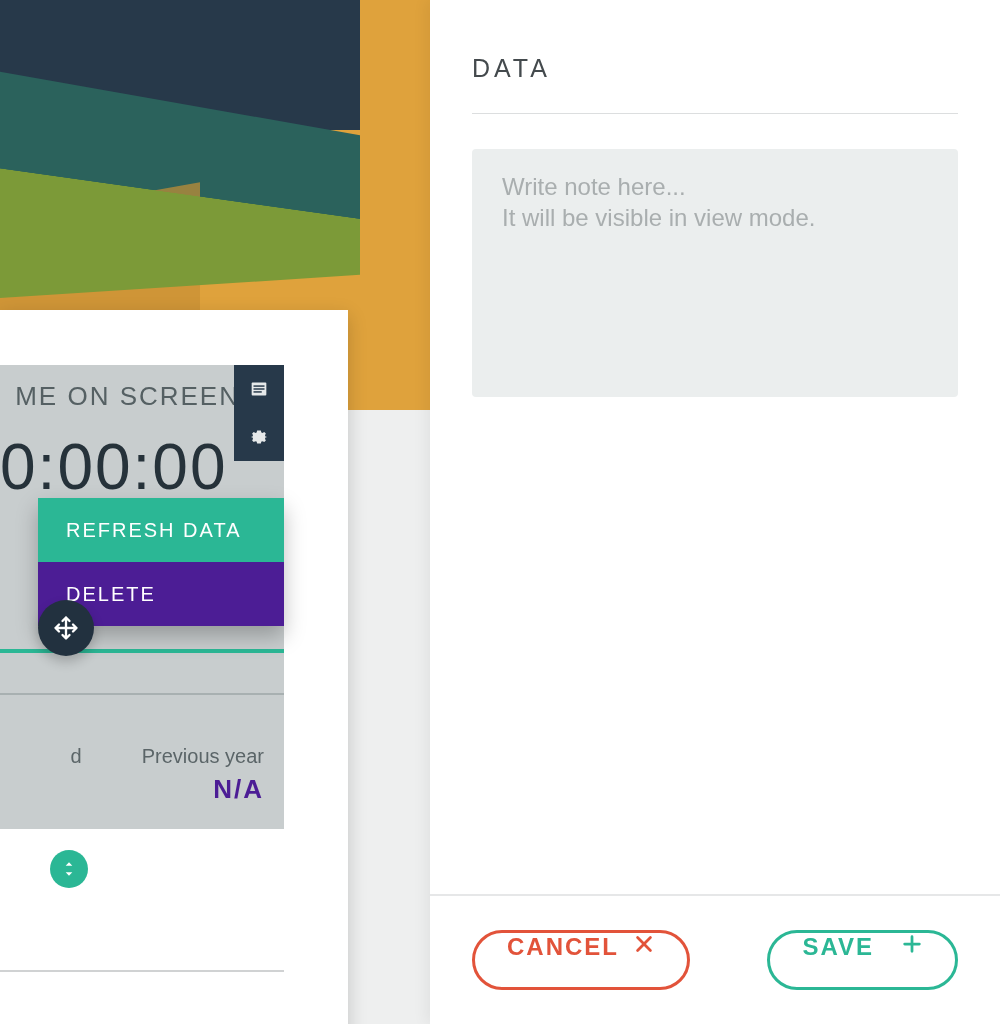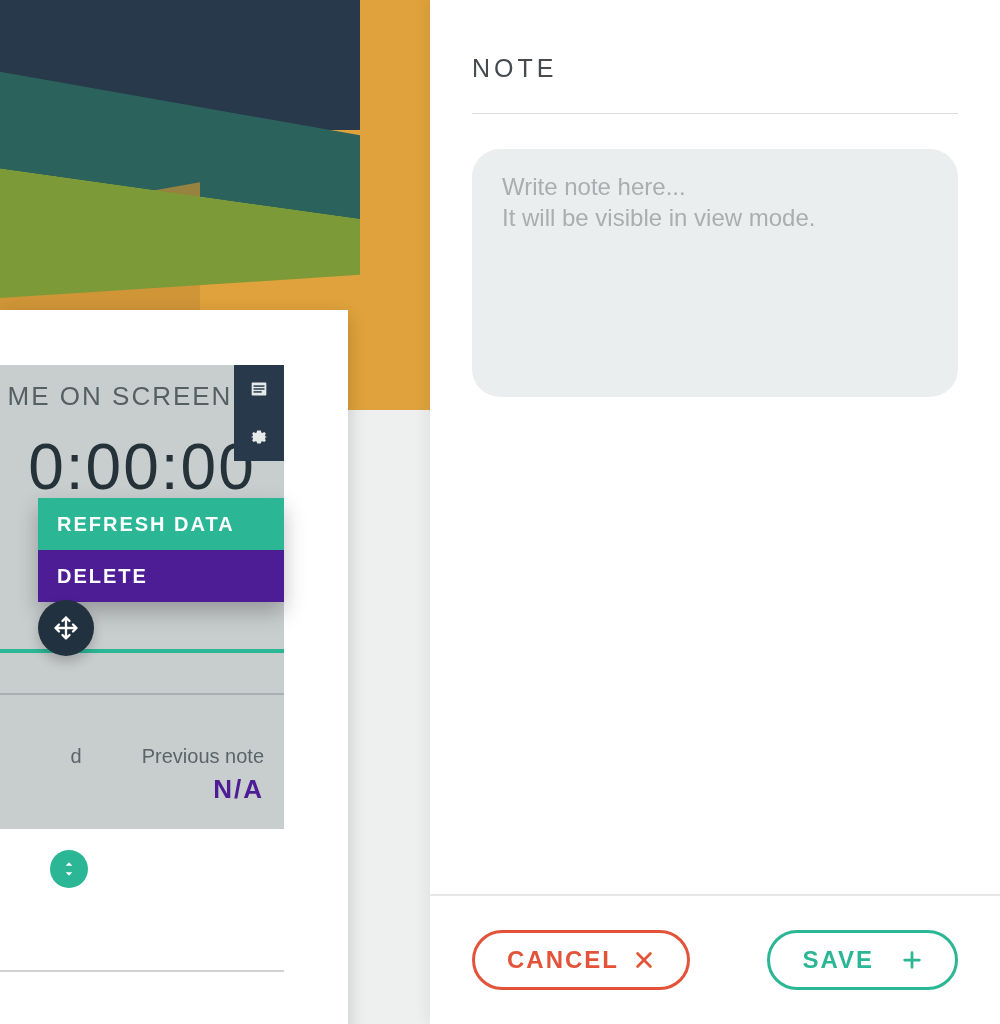--- a/index.html
+++ b/index.html
@@ -89,21 +89,21 @@
     background: #c8cdce;
   }
   .widget-header {
     position: relative;
     height: 60px;
   }
   .widget-title {
     position: absolute;
     left: 0; top: 16px;
     width: 240px;
-    text-align: center;
+    text-align: right;
     font-size: 26px;
     letter-spacing: 2px;
     color: #556063;
     font-weight: 400;
   }
   .widget-actions {
     position: absolute;
     right: 0; top: 0;
     width: 50px;
     background: #27394a;
@@ -122,37 +122,36 @@
     fill: #e6e9ea;
   }
 
   .widget-value {
     font-size: 64px;
     font-weight: 300;
     letter-spacing: 2px;
     color: #26323a;
     padding: 10px 0 10px 0;
     line-height: 1;
-    text-align: center;
   }
 
   .context-menu {
     position: absolute;
     left: 38px; top: 188px;
     width: 246px;
     z-index: 20;
     box-shadow: 0 10px 20px rgba(0,0,0,0.25);
   }
   .menu-item {
-    height: 52px;
+    height: 64px;
     display: flex;
     align-items: center;
-    padding-left: 19px;
+    padding-left: 28px;
     font-size: 20px;
-    font-weight: 700;
+    font-weight: 400;
     letter-spacing: 2px;
     cursor: pointer;
   }
   .menu-refresh { background: #2bb795; color: #fff; }
   .menu-delete  { background: #4c1d95; color: #fff; }
 
   .drag-handle-wrap {
     position: absolute;
     left: 38px; top: 290px;
     width: 56px; height: 56px;
@@ -241,21 +240,21 @@
   }
   .note-divider {
     height: 1px;
     background: #dcdedf;
     margin-bottom: 35px;
   }
   .note-textarea {
     width: 100%;
     height: 248px;
     border: none;
-    border-radius: 28px;
+    border-radius: 4px;
     background: #ebeeee;
     resize: none;
     padding: 22px 30px;
     font-size: 24px;
     line-height: 1.3;
     color: #4b4f52;
     font-family: inherit;
   }
   .note-textarea::placeholder {
     color: #a9aeaf;
@@ -273,21 +272,21 @@
     justify-content: space-between;
     padding: 0 42px;
     background: #fff;
   }
   .pill-btn {
     height: 60px;
     padding: 0 32px;
     border-radius: 60px;
     border: 3px solid;
     display: flex;
-    align-items: center;
+    align-items: flex-start;
     gap: 14px;
     font-size: 24px;
     font-weight: 800;
     letter-spacing: 2px;
     background: #fff;
     cursor: pointer;
   }
   .btn-cancel {
     color: #e2533a;
     border-color: #e2533a;
@@ -338,21 +337,21 @@
       <div class="widget-value">0:00:00</div>
 
       <div class="widget-body">
         <div class="green-rule"></div>
         <div class="grey-rule"></div>
         <div class="stat-row">
           <div class="stat">
             <div class="stat-label">d</div>
           </div>
           <div class="stat">
-            <div class="stat-label">Previous note</div>
+            <div class="stat-label">Previous year</div>
             <div class="stat-value">N/A</div>
           </div>
         </div>
       </div>
     </div>
 
     <div class="context-menu">
       <div class="menu-item menu-refresh">REFRESH DATA</div>
       <div class="menu-item menu-delete">DELETE</div>
     </div>
@@ -369,21 +368,21 @@
         </svg>
     </div>
 
     <div class="below-widget-rule"></div>
 
   </div>
 </div>
 
 <div class="note-panel">
   <div class="note-inner">
-    <div class="note-heading">NOTE</div>
+    <div class="note-heading">DATA</div>
     <div class="note-divider"></div>
     <textarea class="note-textarea" placeholder="Write note here...
 It will be visible in view mode." style=""></textarea>
   </div>
 
   <div class="note-footer">
     <button class="pill-btn btn-cancel">
       <span>CANCEL</span>
       <svg viewBox="0 0 24 24" fill="none" stroke-width="3" stroke-linecap="round">
         <path d="M5 5l14 14M19 5L5 19"></path>

